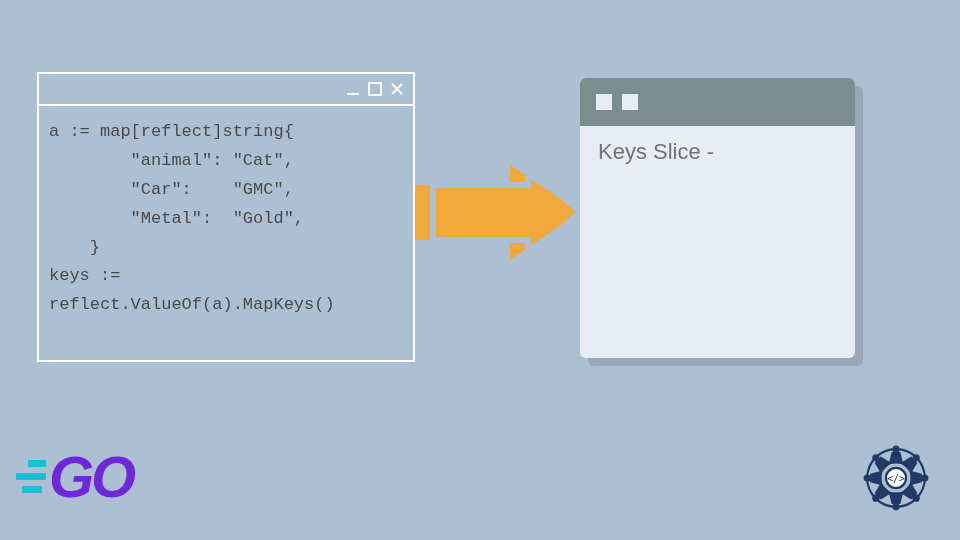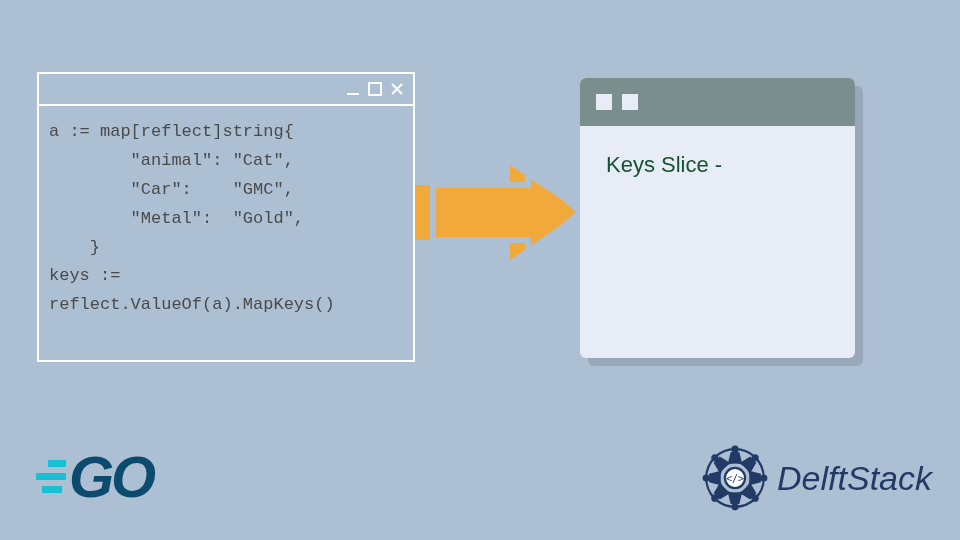--- a/index.html
+++ b/index.html
@@ -69,34 +69,33 @@
     align-items: center;
     padding-left: 16px;
     gap: 10px;
   }
   .tb-sq {
     width: 16px;
     height: 16px;
     background: #e8ecf7;
   }
   .result-body {
-    padding: 23px 18px;
+    padding: 10px 18px;
     font-size: 22px;
-    color: #14532d;
+    color: #737373;
     line-height: 1.45;
-    margin-left: 8px;
   }
 
   .go-logo {
     position: absolute;
-    left: 28px;
+    left: 8px;
     bottom: 30px;
     display: flex;
     align-items: center;
-    color: #0c4a6e;
+    color: #6d28d9;
   }
   .go-lines {
     display: flex;
     flex-direction: column;
     gap: 6px;
     margin-right: 3px;
   }
   .go-lines span {
     display: block;
     height: 7px;
@@ -202,14 +201,13 @@
           <circle cx="40" cy="0" r="5"></circle>
           <circle cx="28" cy="-28" r="5"></circle>
           <circle cx="-28" cy="-28" r="5"></circle>
           <circle cx="28" cy="28" r="5"></circle>
           <circle cx="-28" cy="28" r="5"></circle>
         </g>
         <text x="0" y="5" text-anchor="middle" font-size="14" fill="#223a66" font-family="monospace">&lt;/&gt;</text>
       </g>
     </g>
   </svg>
-  <span class="delft-text">DelftStack</span>
 </div>
 
 </body></html>

